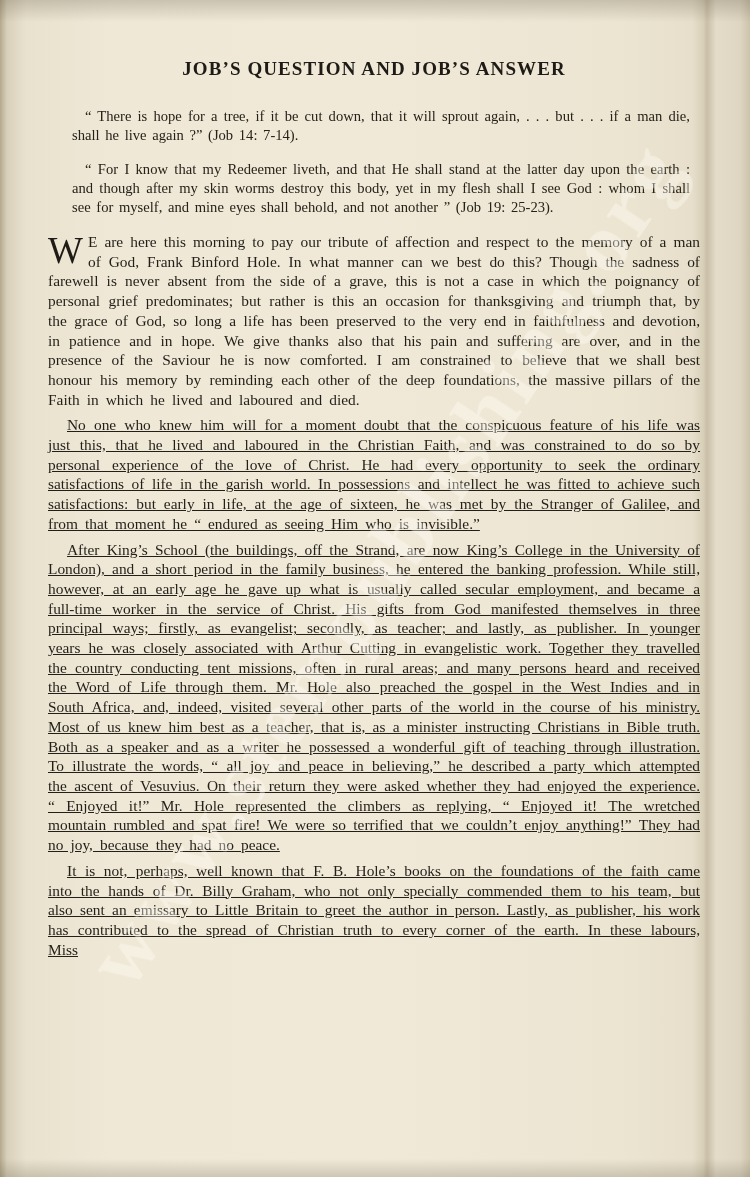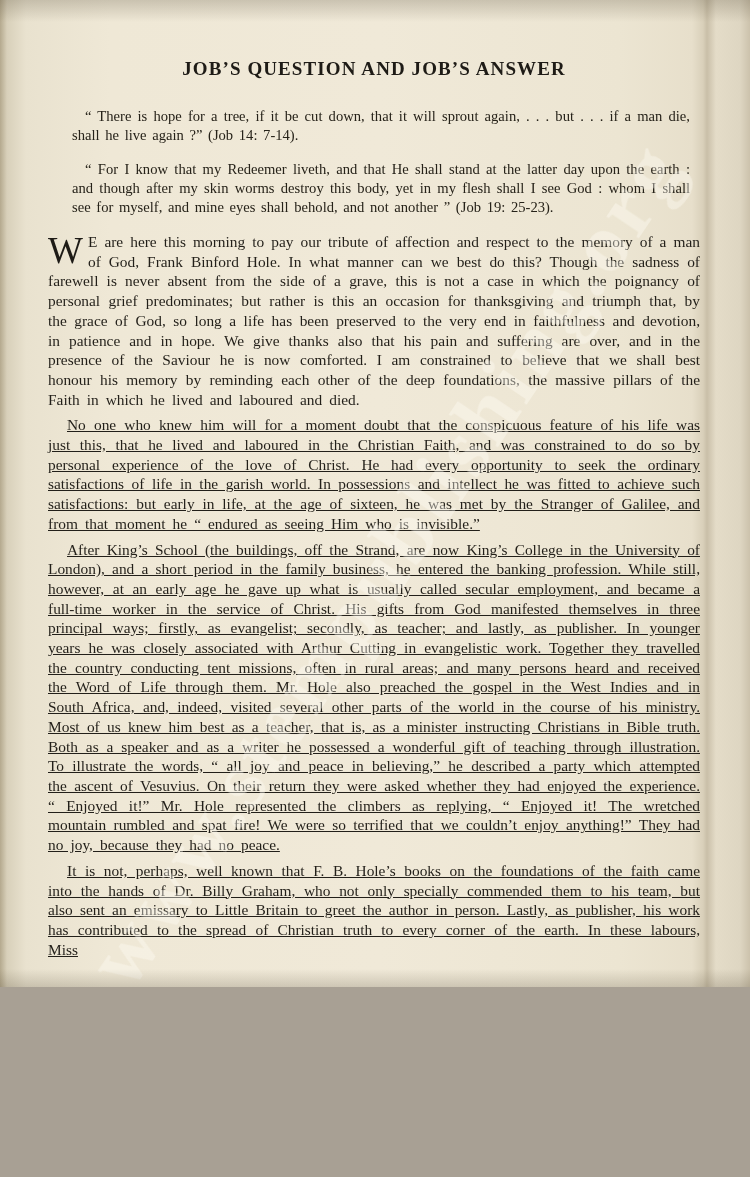--- a/index.html
+++ b/index.html
@@ -1,18 +1,18 @@
 <!DOCTYPE html>
 <html><head>
 <meta charset="utf-8">
 <style>
   *{box-sizing:border-box;}
   html,body{margin:0;padding:0;background:#a8a094;}
   .page{
-    position:relative;width:750px;height:987px;margin:0;overflow:hidden;
+    position:relative;width:750px;height:1177px;margin:0;overflow:hidden;
     background:
       linear-gradient(90deg,
         #b4a98e 0px, #d8d0ba 7px, #e9e2cf 26px, #efe8d6 110px,
         #f0e9d8 380px, #ece5d2 620px, #e7dfcb 692px, #d9d0ba 703px,
         #c9bfa8 707px, #e4dcc8 716px, #ded6c2 740px, #ccc2ac 750px);
     font-family:"Liberation Serif","DejaVu Serif",serif;
     color:#24211c;
   }
   .page::before{content:"";position:absolute;left:0;top:0;right:0;height:22px;
     background:linear-gradient(180deg, rgba(70,60,40,.22), rgba(70,60,40,0));pointer-events:none;z-index:4;}

